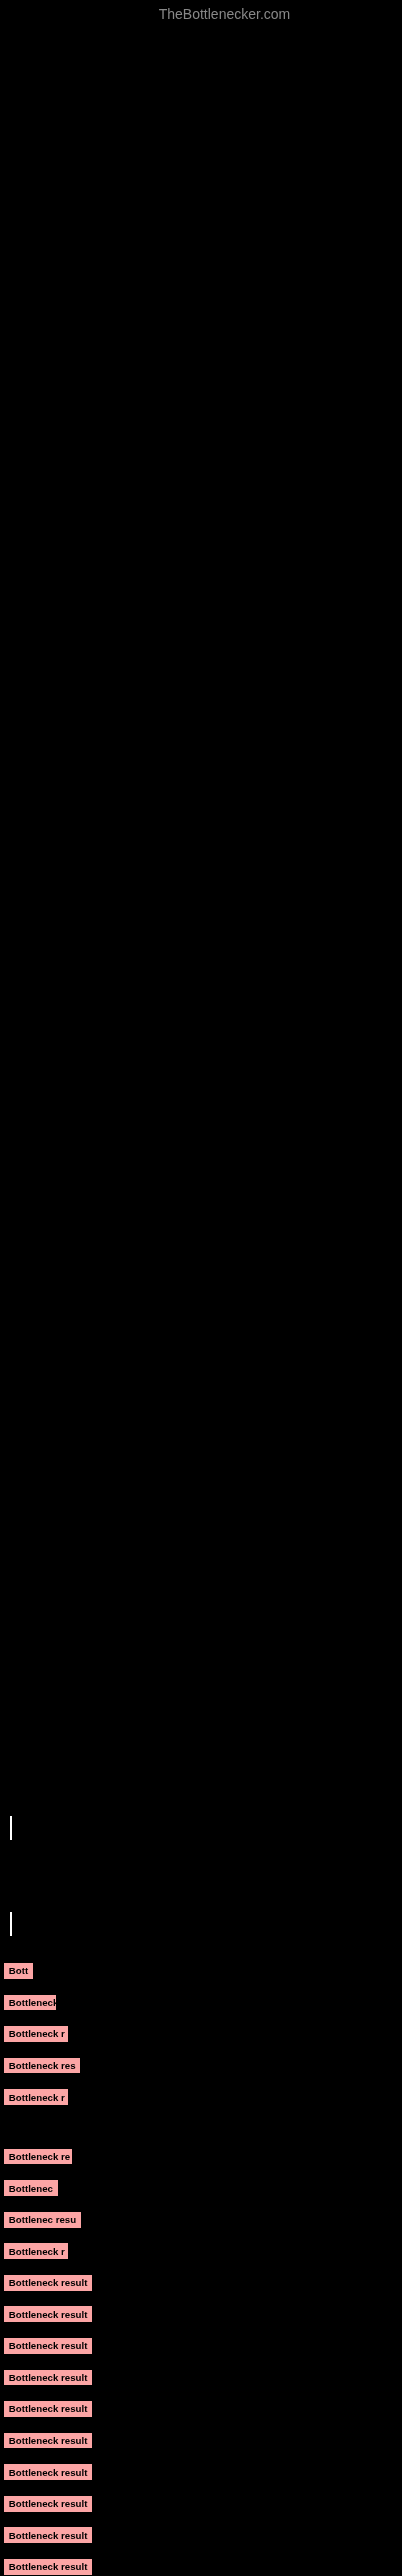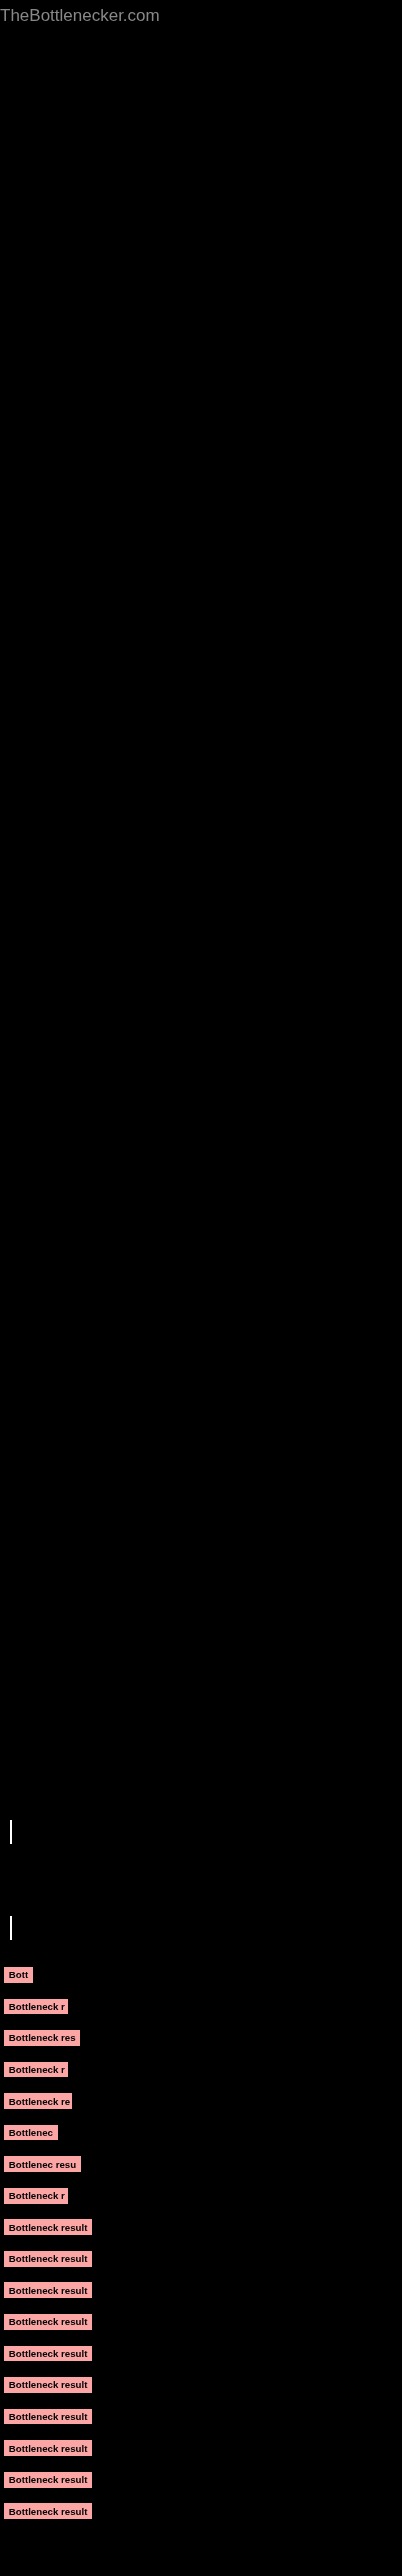--- a/index.html
+++ b/index.html
@@ -10,25 +10,26 @@
 
     body {
       background-color: #000000;
       width: 403px;
       min-height: 2576px;
       font-family: Arial, sans-serif;
       position: relative;
     }
 
     .site-title {
-      text-align: left;
+      text-align: center;
       color: #888888;
-      font-size: 17px;
+      font-size: 14px;
       padding-top: 6.4px;
       padding-bottom: 6.4px;
+      padding-left: 46px;
     }
 
     .vertical-bar {
       width: 2.4px;
       height: 24px;
       background-color: #ffffff;
       margin-left: 8px;
     }
 
     .bottleneck-badge {
@@ -51,21 +52,21 @@
     .results-container {
       padding-top: 16px;
     }
 
     
     .badge-w1 { max-width: 34px; }
     .badge-w2 { max-width: 52px; }
     .badge-w3 { max-width: 44px; }
     .badge-w4 { max-width: 64px; }
     .badge-w5 { max-width: 76px; }
-    .badge-w6 { max-width: 68px; }
+    .badge-w6 { max-width: 68px; margin-top: 28px; }
     .badge-w8 { max-width: 60px; }
     .badge-w9 { max-width: 81px; }
     .badge-w10 { max-width: 89px; }
     .badge-w11 { max-width: 93px; }
     .badge-w12 { max-width: 97px; }
     .badge-full { max-width: 105px; }
 
     .top-black-area {
       height: 1771px;
       background-color: #000000;
@@ -100,20 +101,21 @@
   <div class="bar-container">
     <div class="vertical-bar"></div>
   </div>
 </div>
 
 <div class="results-container">
 </div>
 
 <div id="results-list">
     <div class="result-row"><span class="bottleneck-badge badge-w1">Bott</span></div>
+    <div class="result-row"><span class="bottleneck-badge badge-w2">Bottleneck</span></div>
     <div class="result-row"><span class="bottleneck-badge badge-w4">Bottleneck r</span></div>
     <div class="result-row"><span class="bottleneck-badge badge-w5">Bottleneck res</span></div>
     <div class="result-row"><span class="bottleneck-badge badge-w4">Bottleneck r</span></div>
     <div class="result-row"><span class="bottleneck-badge badge-w6">Bottleneck re</span></div>
     <div class="result-row"><span class="bottleneck-badge badge-w8">Bottlenec</span></div>
     <div class="result-row"><span class="bottleneck-badge badge-w9">Bottlenec resu</span></div>
     <div class="result-row"><span class="bottleneck-badge badge-w4">Bottleneck r</span></div>
     <div class="result-row"><span class="bottleneck-badge badge-w10">Bottleneck result</span></div>
     <div class="result-row"><span class="bottleneck-badge badge-w11">Bottleneck result</span></div>
     <div class="result-row"><span class="bottleneck-badge badge-w12">Bottleneck result</span></div>

